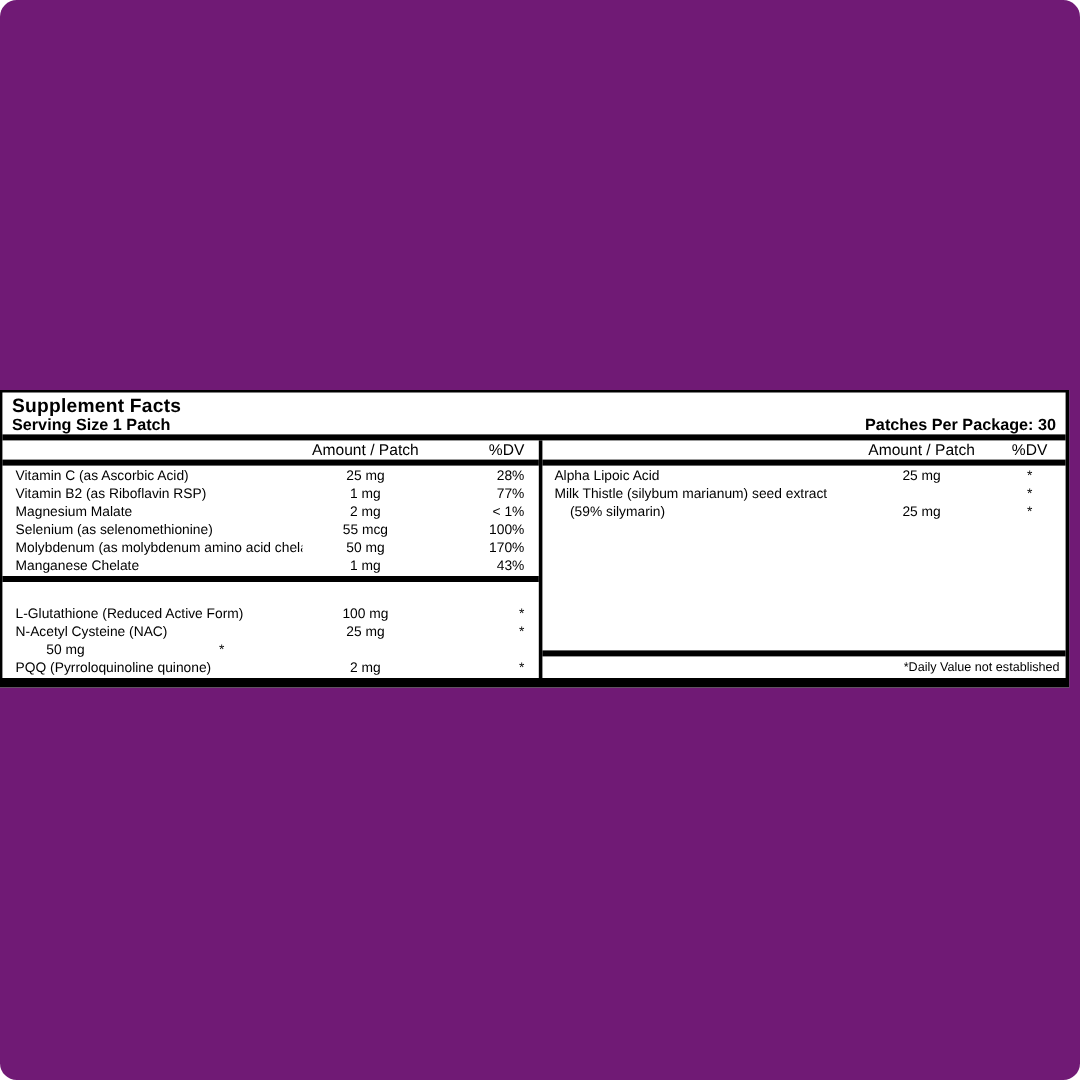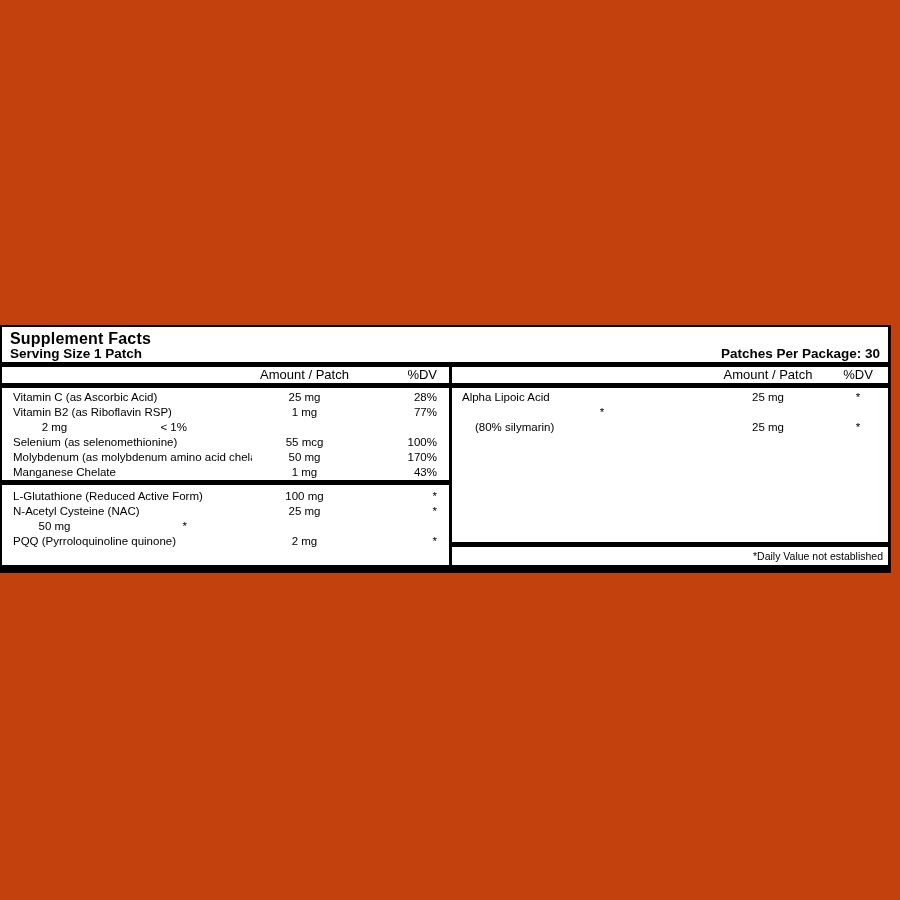--- a/index.html
+++ b/index.html
@@ -1,18 +1,18 @@
 <!DOCTYPE html>
 <html><head>
 <meta charset="utf-8">
 <style>
   * { margin:0; padding:0; box-sizing:border-box; }
   html,body { width:900px; height:900px; background:#ffffff;
     font-family:"Liberation Sans", sans-serif; color:#000; }
-  .canvas { position:relative; width:900px; height:900px; background:#c2410c; overflow:hidden; }
+  .canvas { position:relative; width:900px; height:900px; background:#701a75; overflow:hidden;border-radius:14px; }
 
   .label {
     position:absolute; left:0; top:325px; width:891px; height:248px;
     background:#fff; display:flex; flex-direction:column;
     border:2px solid #000; border-right-width:3px; border-bottom-width:8px;
   }
 
   .label-header { padding:3px 8px 1px 8px; flex:none; }
   .title { font-size:16px; font-weight:bold; line-height:17px; letter-spacing:0.2px; }
   .header-row2 { display:flex; justify-content:space-between; align-items:center;
@@ -31,21 +31,21 @@
   .left .cell.amt { width:105px; text-align:center; }
   .left .cell.dv  { width:92px;  text-align:right; padding-right:12px; }
   .right .cell.name { padding-left:10px; }
   .right .cell.amt { width:120px; text-align:center; }
   .right .cell.dv  { width:60px;  text-align:center; }
   .row.indent .cell.name { padding-left:23px; }
 
   .col-head { height:16px; font-size:13px; line-height:16px; font-weight:normal; flex:none; }
   .rows { flex:none; }
   .rows.s1 { padding-top:2px; }
-  .rows.s2 { padding-top:4px; flex:1; }
+  .rows.s2 { padding-top:20px; flex:1; }
   .spacer { flex:1; }
   .footnote { text-align:right; font-size:10.5px; line-height:18px; padding-right:5px; flex:none; }
 </style>
 </head>
 <body>
 
 <div class="canvas">
   <div class="label">
 
     <div class="label-header">
@@ -72,20 +72,21 @@
               <span class="cell name">Vitamin C (as Ascorbic Acid)</span>
               <span class="cell amt">25 mg</span>
               <span class="cell dv">28%</span>
             </div>
             <div class="row">
               <span class="cell name">Vitamin B2 (as Riboflavin RSP)</span>
               <span class="cell amt">1 mg</span>
               <span class="cell dv">77%</span>
             </div>
             <div class="row">
+              <span class="cell name">Magnesium Malate</span>
               <span class="cell amt">2 mg</span>
               <span class="cell dv">&lt; 1%</span>
             </div>
             <div class="row">
               <span class="cell name">Selenium (as selenomethionine)</span>
               <span class="cell amt">55 mcg</span>
               <span class="cell dv">100%</span>
             </div>
             <div class="row">
               <span class="cell name">Molybdenum (as molybdenum amino acid chelate)</span>
@@ -129,25 +130,26 @@
           <span class="cell dv">%DV</span>
         </div>
         <div class="bar"></div>
         <div class="rows s1" id="right-rows">
             <div class="row">
               <span class="cell name">Alpha Lipoic Acid</span>
               <span class="cell amt">25 mg</span>
               <span class="cell dv">*</span>
             </div>
             <div class="row">
+              <span class="cell name">Milk Thistle (silybum marianum) seed extract</span>
               <span class="cell amt"></span>
               <span class="cell dv">*</span>
             </div>
             <div class="row indent">
-              <span class="cell name">(80% silymarin)</span>
+              <span class="cell name">(59% silymarin)</span>
               <span class="cell amt">25 mg</span>
               <span class="cell dv">*</span>
             </div>
           </div>
         <div class="spacer"></div>
         <div class="bar"></div>
         <div class="footnote">*Daily Value not established</div>
       </div>
 
     </div>

